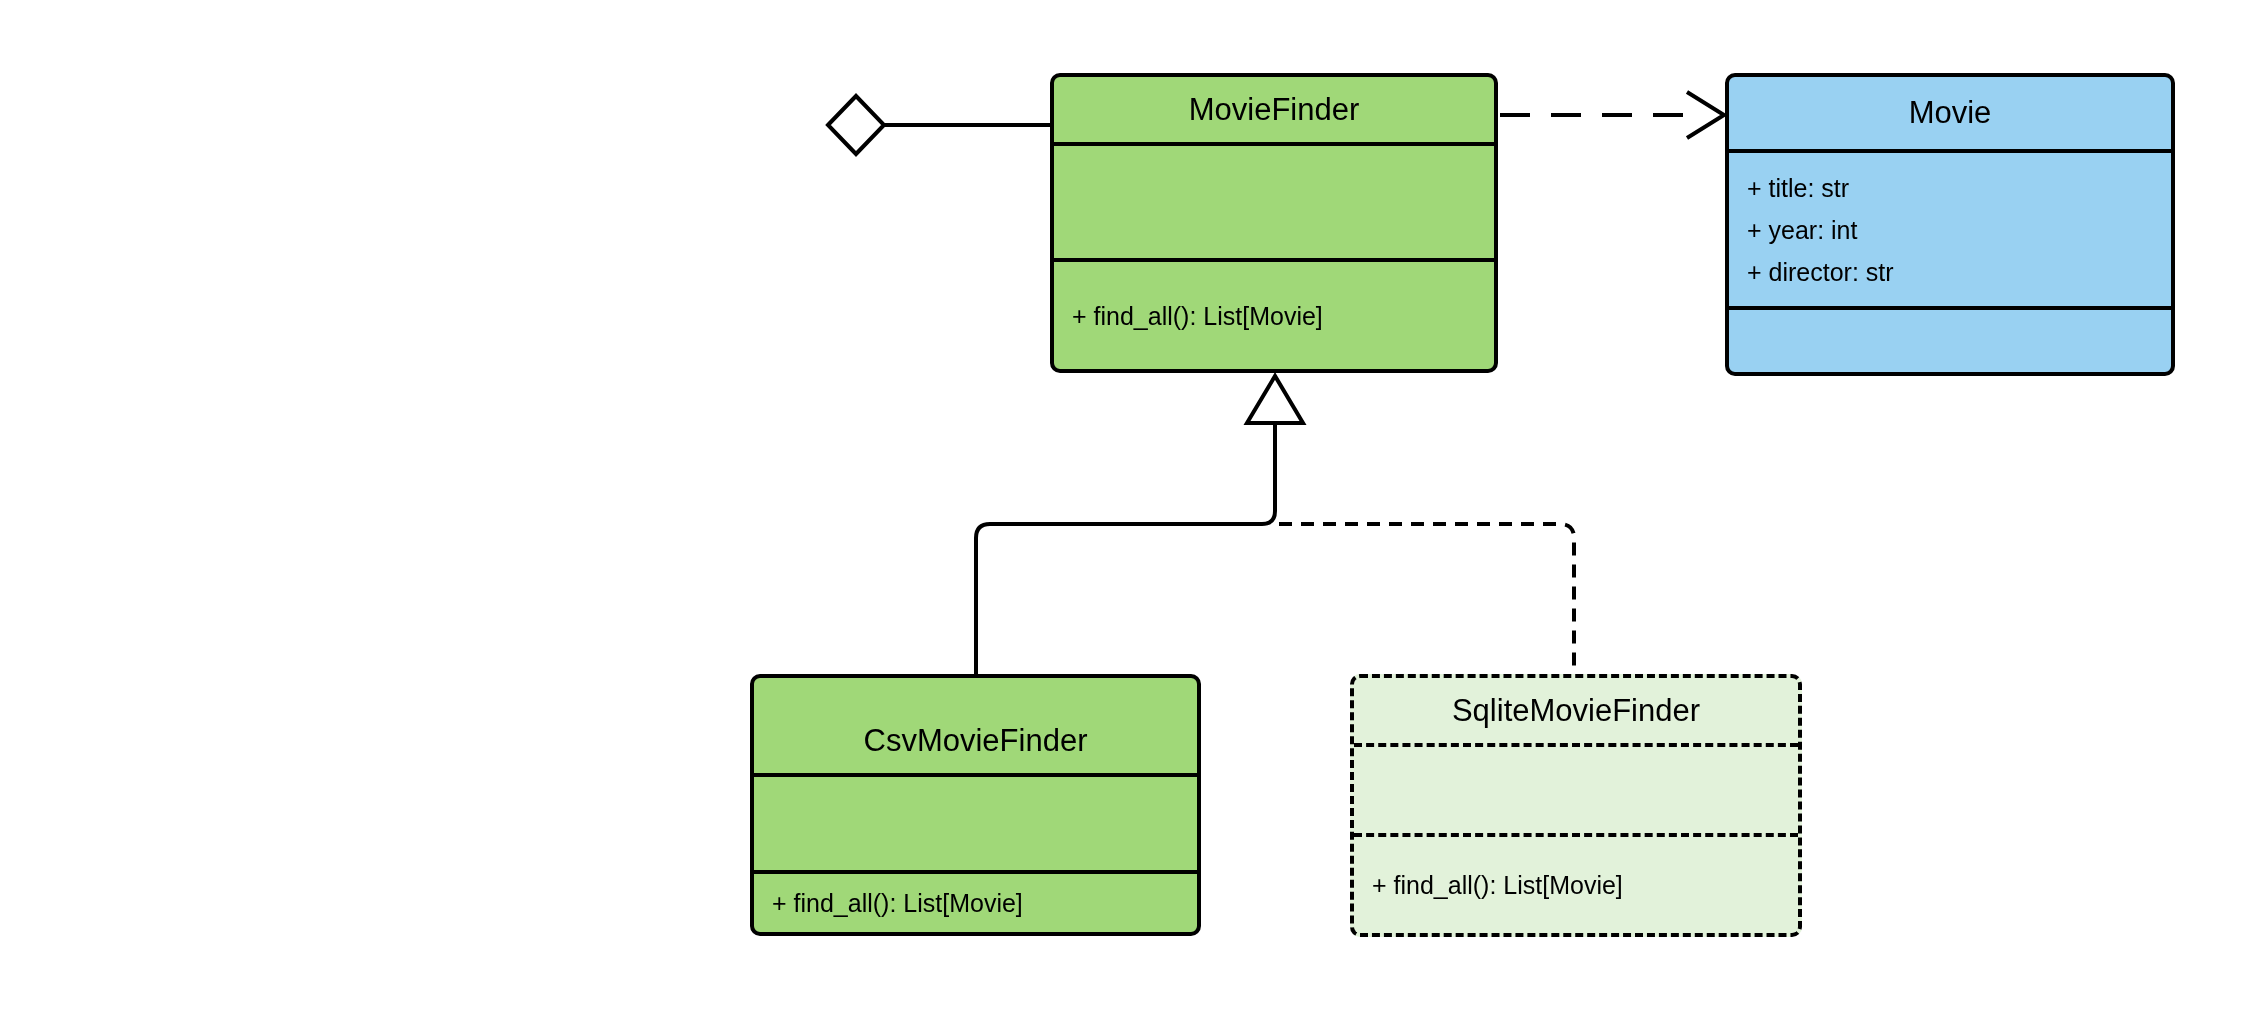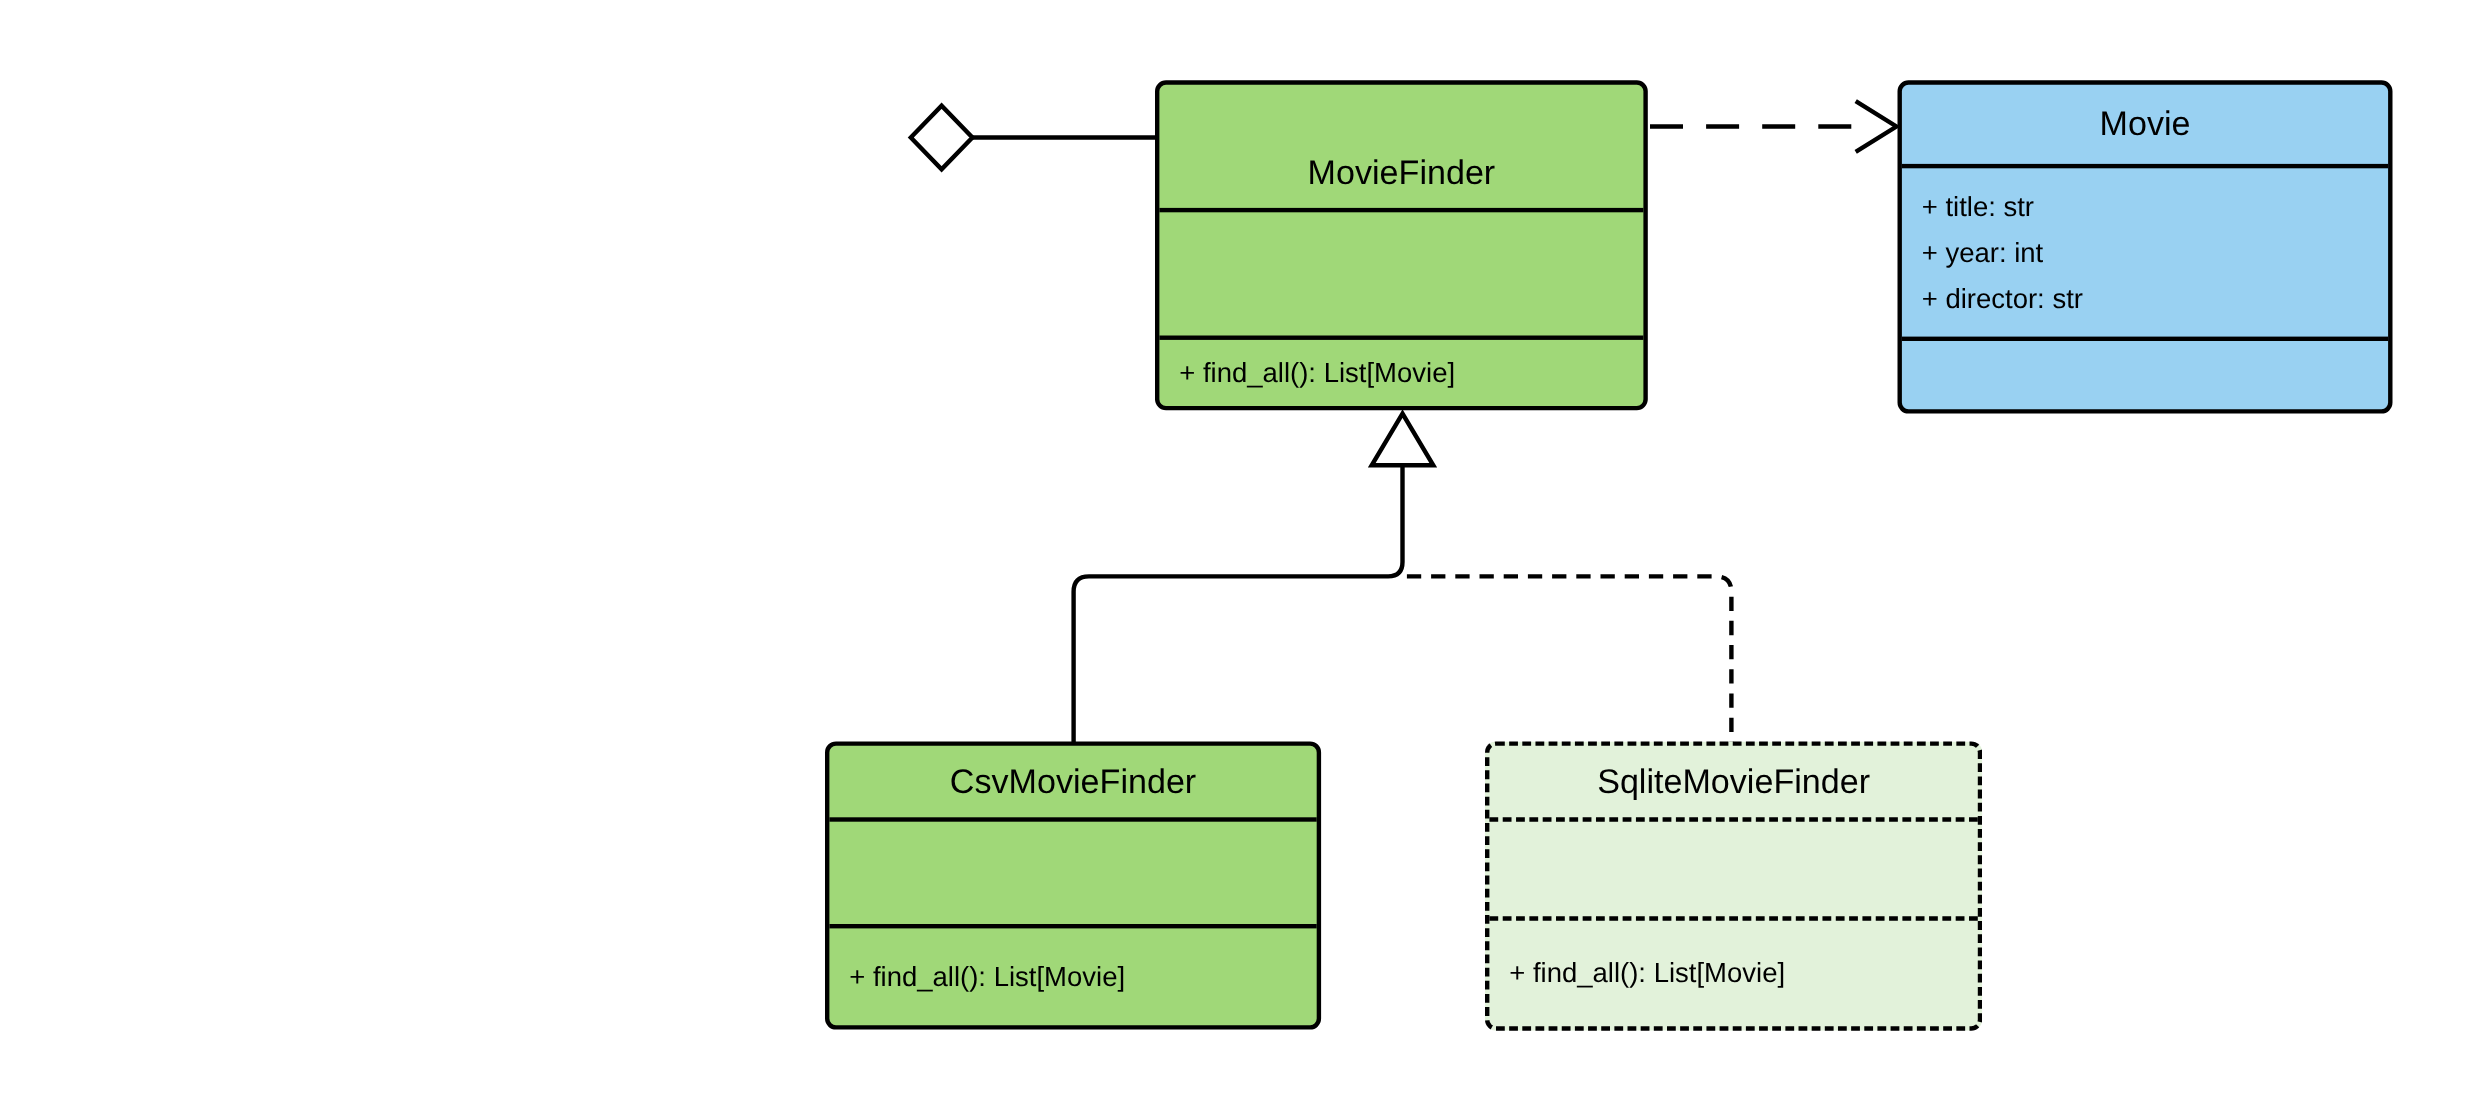--- a/index.html
+++ b/index.html
@@ -85,39 +85,39 @@
 
     <g>
       <path d="M 1275 423 L 1275 511 Q 1275 524 1262 524 L 990 524 Q 976 524 976 538 L 976 676" fill="none" stroke="#000000" stroke-width="4"></path>
       <path d="M 1279 524 L 1560 524 Q 1574 524 1574 538 L 1574 676" fill="none" stroke="#000000" stroke-width="4" stroke-dasharray="13 9"></path>
       <polygon points="1275,376 1247,423 1303,423" fill="#FFFFFF" stroke="#000000" stroke-width="4" stroke-linejoin="miter"></polygon>
     </g>
   </svg>
 
 
   <div class="uml-class" style="left: 1050px; top: 73px; width: 448px; height: 300px; background-color: rgb(160, 216, 120);">
-    <div class="cmp name-cmp" style="height:65px;margin-top:47px;">MovieFinder</div>
+    <div class="cmp name-cmp" style="height:65px;">MovieFinder</div>
     <div class="cmp members-cmp" style="height:116px;"></div>
     <div class="cmp members-cmp grow">
       <div class="member">+ find_all(): List[Movie]</div>
     </div>
   </div>
 
   <div class="uml-class" style="left: 1725px; top: 73px; width: 450px; height: 303px; background-color: rgb(153, 209, 242);">
     <div class="cmp name-cmp" style="height:72px;">Movie</div>
     <div class="cmp members-cmp" style="height:157px;">
       <div class="member">+ title: str</div>
       <div class="member">+ year: int</div>
       <div class="member">+ director: str</div>
     </div>
     <div class="cmp members-cmp grow"></div>
   </div>
 
   <div class="uml-class" style="left: 750px; top: 674px; width: 451px; height: 262px; background-color: rgb(160, 216, 120);">
-    <div class="cmp name-cmp" style="height:65px;">CsvMovieFinder</div>
+    <div class="cmp name-cmp" style="height:65px;margin-top:30px;">CsvMovieFinder</div>
     <div class="cmp members-cmp" style="height:97px;"></div>
     <div class="cmp members-cmp grow">
       <div class="member">+ find_all(): List[Movie]</div>
     </div>
   </div>
 
   <div class="uml-class dashed" style="left: 1350px; top: 674px; width: 452px; height: 263px; background-color: rgb(226, 242, 218);">
     <div class="cmp name-cmp" style="height:65px;">SqliteMovieFinder</div>
     <div class="cmp members-cmp" style="height:90px;"></div>
     <div class="cmp members-cmp grow">

